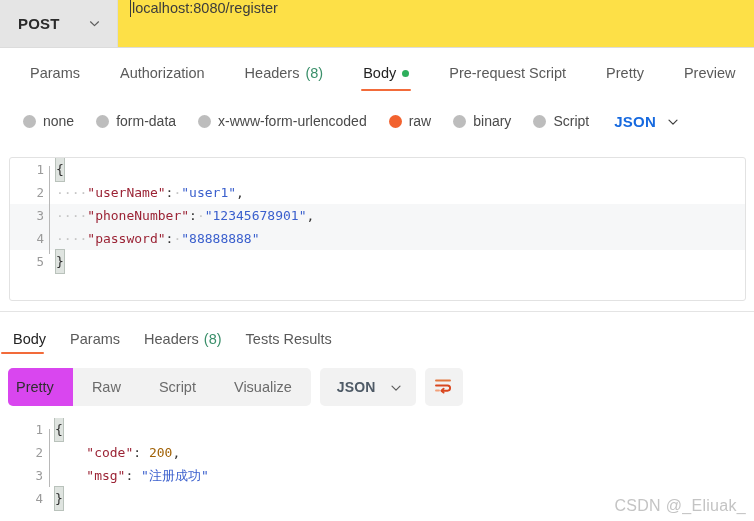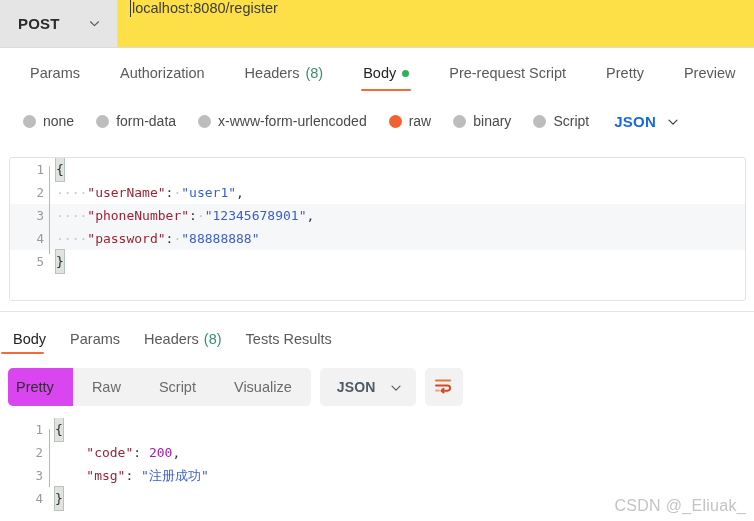--- a/index.html
+++ b/index.html
@@ -107,21 +107,21 @@
   .fold-line {
     position: absolute; left: 49px; top: 166px;
     width: 1px; height: 88px; background: #b8b8b8;
   }
   .brace-box {
     display: inline-block; background: #dfe4e0; color: #2b2b2b;
     outline: 1px solid #b9c2bb;
   }
   .k { color: #9b2335; }      
   .s { color: #3a5fcd; }      
-  .n { color: #a21caf; }      
+  .n { color: #a16207; }      
   .p { color: #333; }         
   .ind { color: #c6c6c6; }    
 
   
   .divider {
     position: absolute; left: 0; top: 311px; width: 754px; height: 1px;
     background: #e4e4e4;
   }
 
   

